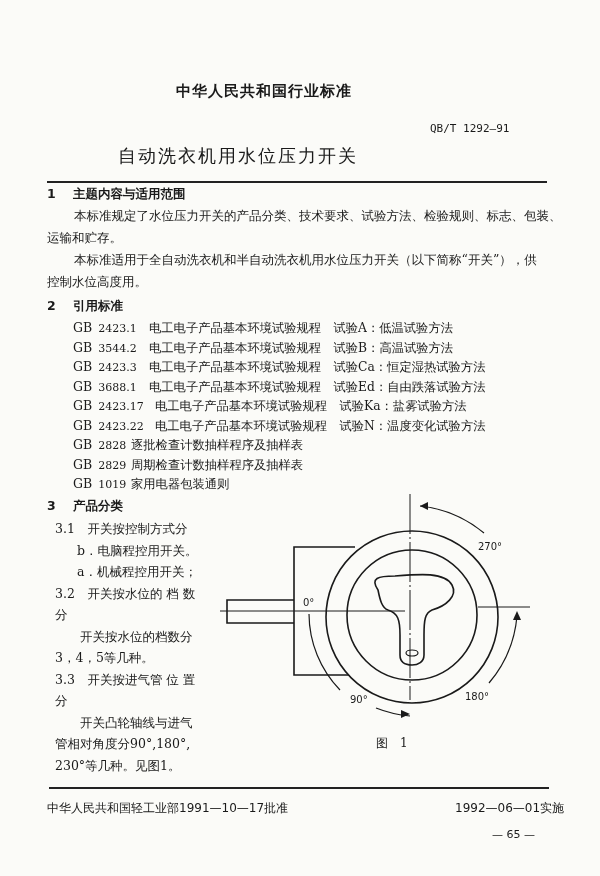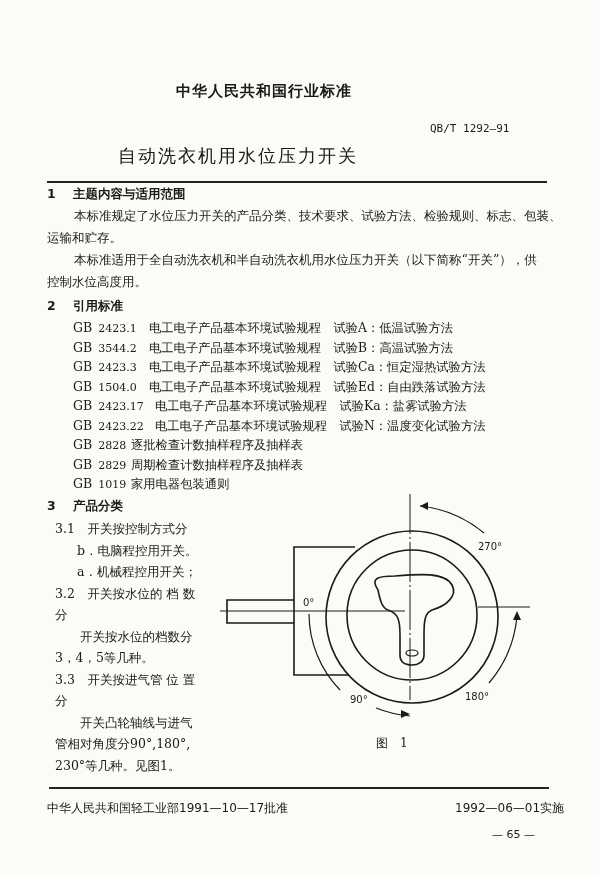--- a/index.html
+++ b/index.html
@@ -54,21 +54,21 @@
   <div class="ref-row">
     <span class="code" style="width:76px;"><span class="gb">GB</span><span class="num">2423.1</span></span><span class="name">电工电子产品基本环境试验规程　试验A：低温试验方法</span>
   </div>
   <div class="ref-row">
     <span class="code" style="width:76px;"><span class="gb">GB</span><span class="num">3544.2</span></span><span class="name">电工电子产品基本环境试验规程　试验B：高温试验方法</span>
   </div>
   <div class="ref-row">
     <span class="code" style="width:76px;"><span class="gb">GB</span><span class="num">2423.3</span></span><span class="name">电工电子产品基本环境试验规程　试验Ca：恒定湿热试验方法</span>
   </div>
   <div class="ref-row">
-    <span class="code" style="width:76px;"><span class="gb">GB</span><span class="num">1504.0</span></span><span class="name">电工电子产品基本环境试验规程　试验Ed：自由跌落试验方法</span>
+    <span class="code" style="width:76px;"><span class="gb">GB</span><span class="num">3688.1</span></span><span class="name">电工电子产品基本环境试验规程　试验Ed：自由跌落试验方法</span>
   </div>
   <div class="ref-row">
     <span class="code" style="width:82px;"><span class="gb">GB</span><span class="num">2423.17</span></span><span class="name">电工电子产品基本环境试验规程　试验Ka：盐雾试验方法</span>
   </div>
   <div class="ref-row">
     <span class="code" style="width:82px;"><span class="gb">GB</span><span class="num">2423.22</span></span><span class="name">电工电子产品基本环境试验规程　试验N：温度变化试验方法</span>
   </div>
   <div class="ref-row">
     <span class="code" style="width:58px;"><span class="gb">GB</span><span class="num">2828</span></span><span class="name">逐批检查计数抽样程序及抽样表</span>
   </div>

